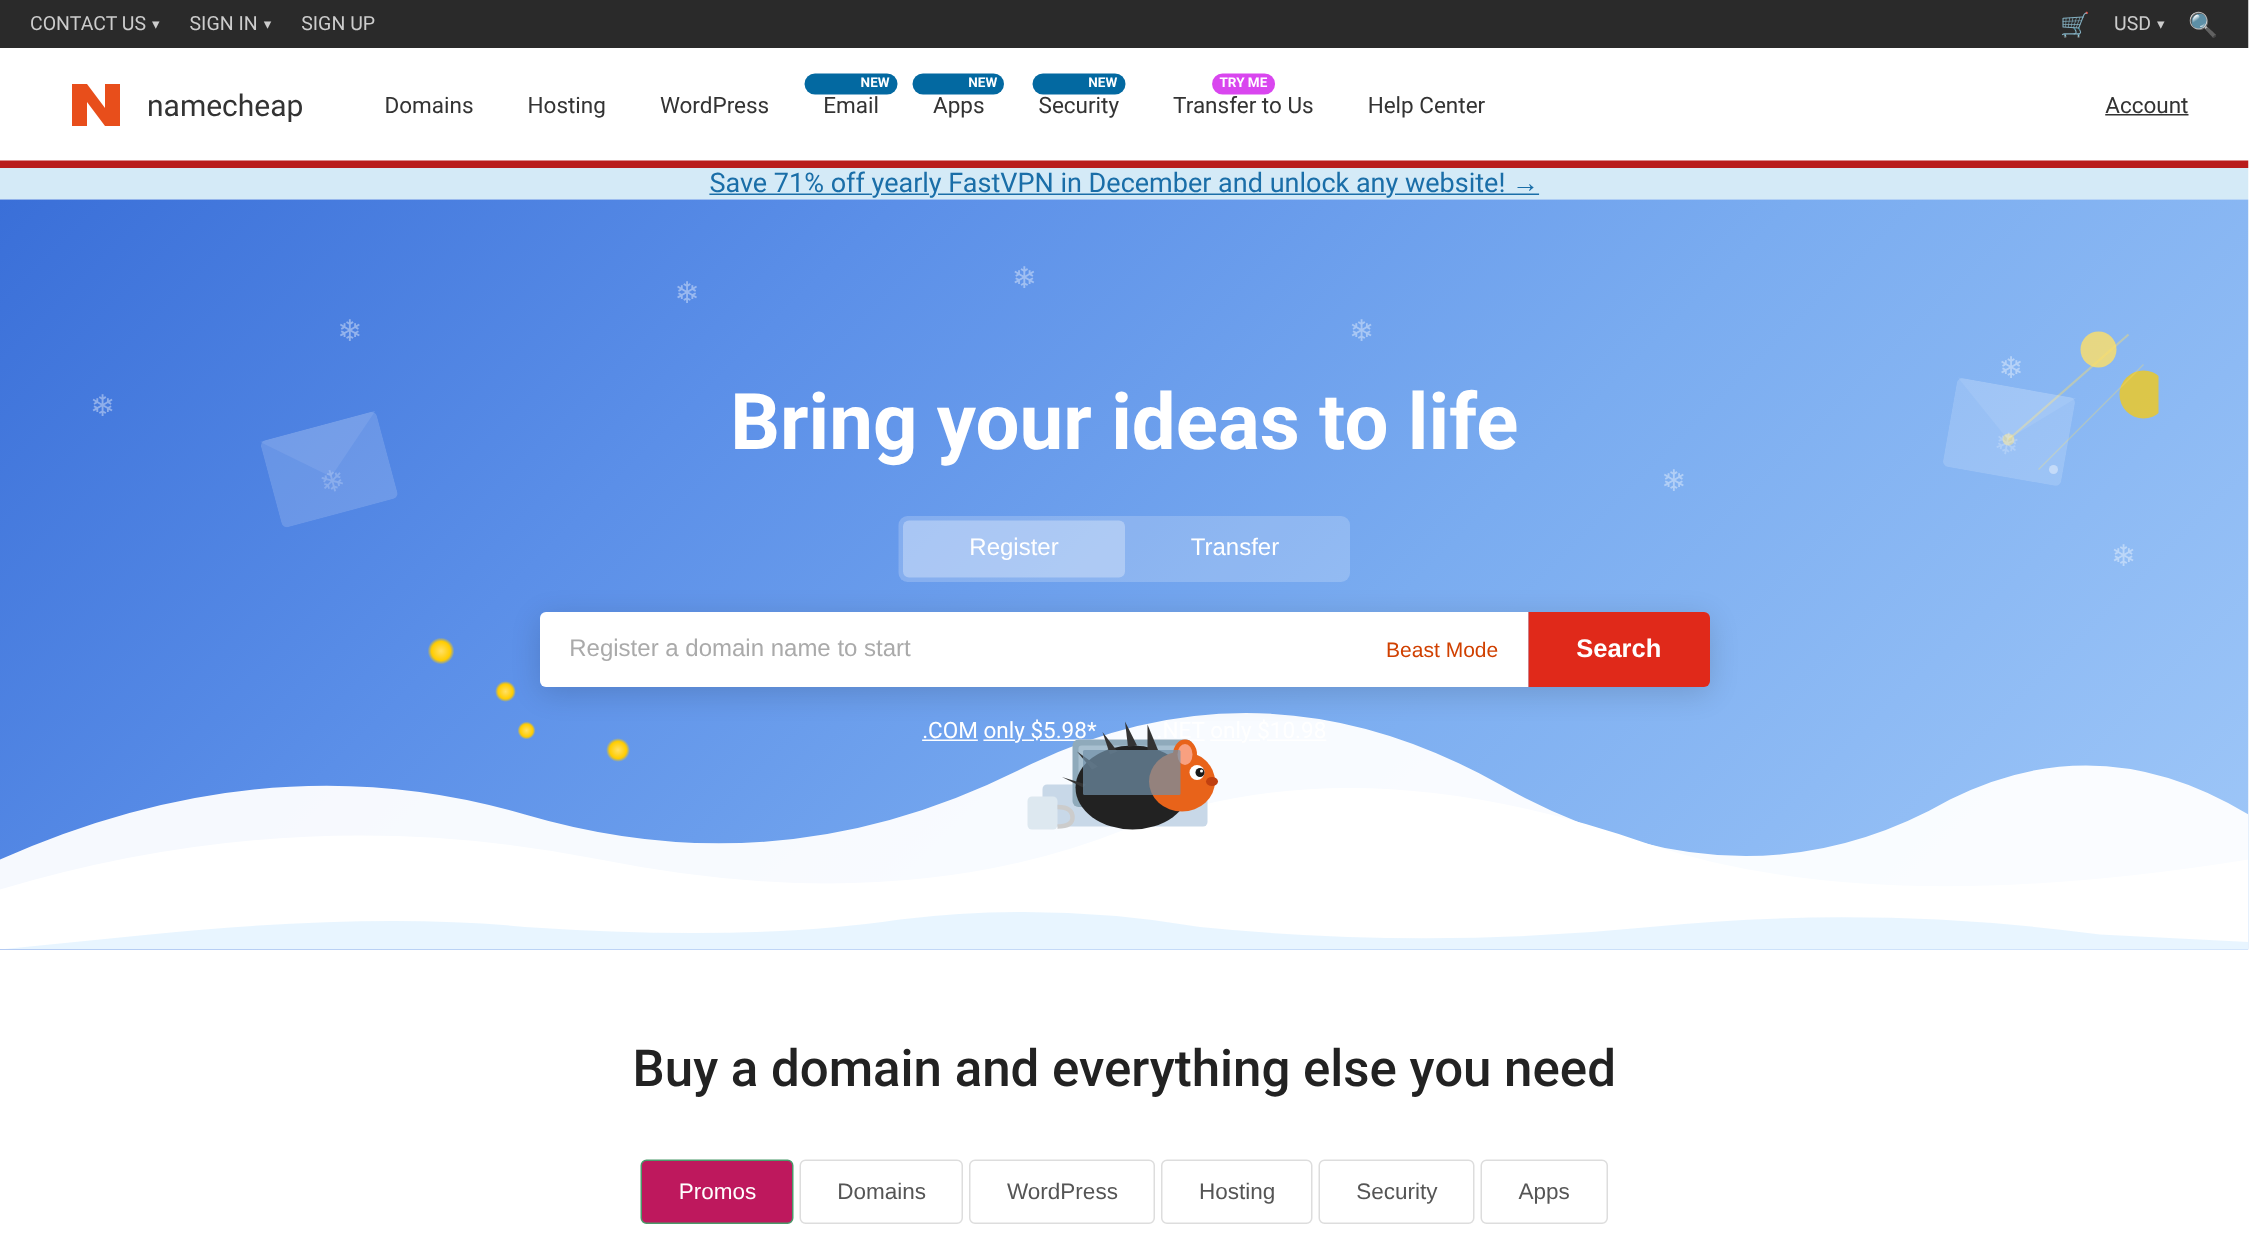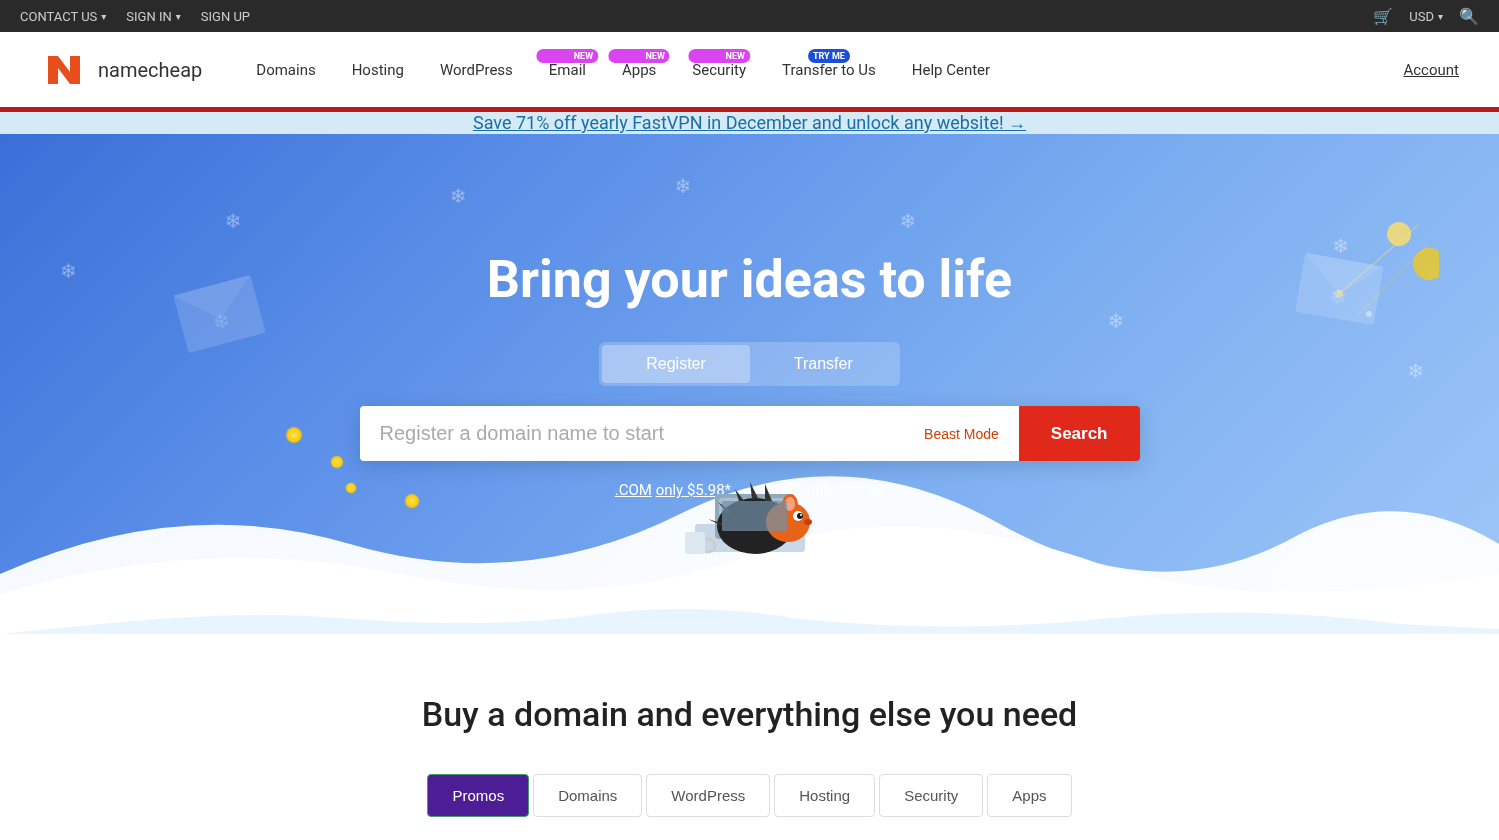--- a/index.html
+++ b/index.html
@@ -56,22 +56,22 @@
       top: -4px;
       left: 50%;
       transform: translateX(-50%);
       font-size: 9px;
       font-weight: 700;
       padding: 2px 5px;
       border-radius: 8px;
       white-space: nowrap;
       text-transform: uppercase;
     }
-    .badge-new { background: #d946ef; color: #fff; padding-left: 37px; }
-    .badge-tryme { background: #1d4ed8; color: #fff; }
+    .badge-new { background: #0369a1; color: #fff; padding-left: 37px; }
+    .badge-tryme { background: #d946ef; color: #fff; }
 
     .nav-account { margin-left: auto; font-size: 15px; color: #333; cursor: pointer; }
 
     
     .promo-banner {
       background: #d4eaf7;
       text-align: center;
       padding: 0;
       font-size: 18px;
     }
@@ -167,21 +167,21 @@
       z-index: 2;
       position: relative;
       margin-bottom: 20px;
       box-shadow: 0 4px 20px rgba(0,0,0,0.15);
       border-radius: 4px;
       overflow: hidden;
     }
     .search-input {
       flex: 1;
       padding: 16px 20px;
-      font-size: 20px;
+      font-size: 16px;
       border: none;
       outline: none;
       background: #fff;
       color: #333;
     }
     .search-input::placeholder { color: #aaa; }
     .beast-mode-btn {
       padding: 0 20px;
       background: #fff;
       border: none;
@@ -248,21 +248,21 @@
     .bottom-tab {
       padding: 12px 24px;
       border: 1px solid #ddd;
       border-radius: 4px;
       font-size: 15px;
       cursor: pointer;
       background: #fff;
       color: #555;
     }
     .bottom-tab-active {
-      background: #4c1d95;
+      background: #be185d;
       color: #fff;
       border-color: #4a9a6a;
     }
 
     
     .glowing-dot {
       position: absolute;
       border-radius: 50%;
       background: radial-gradient(circle, #ffe066 0%, #ffcc00 50%, transparent 70%);
     }

